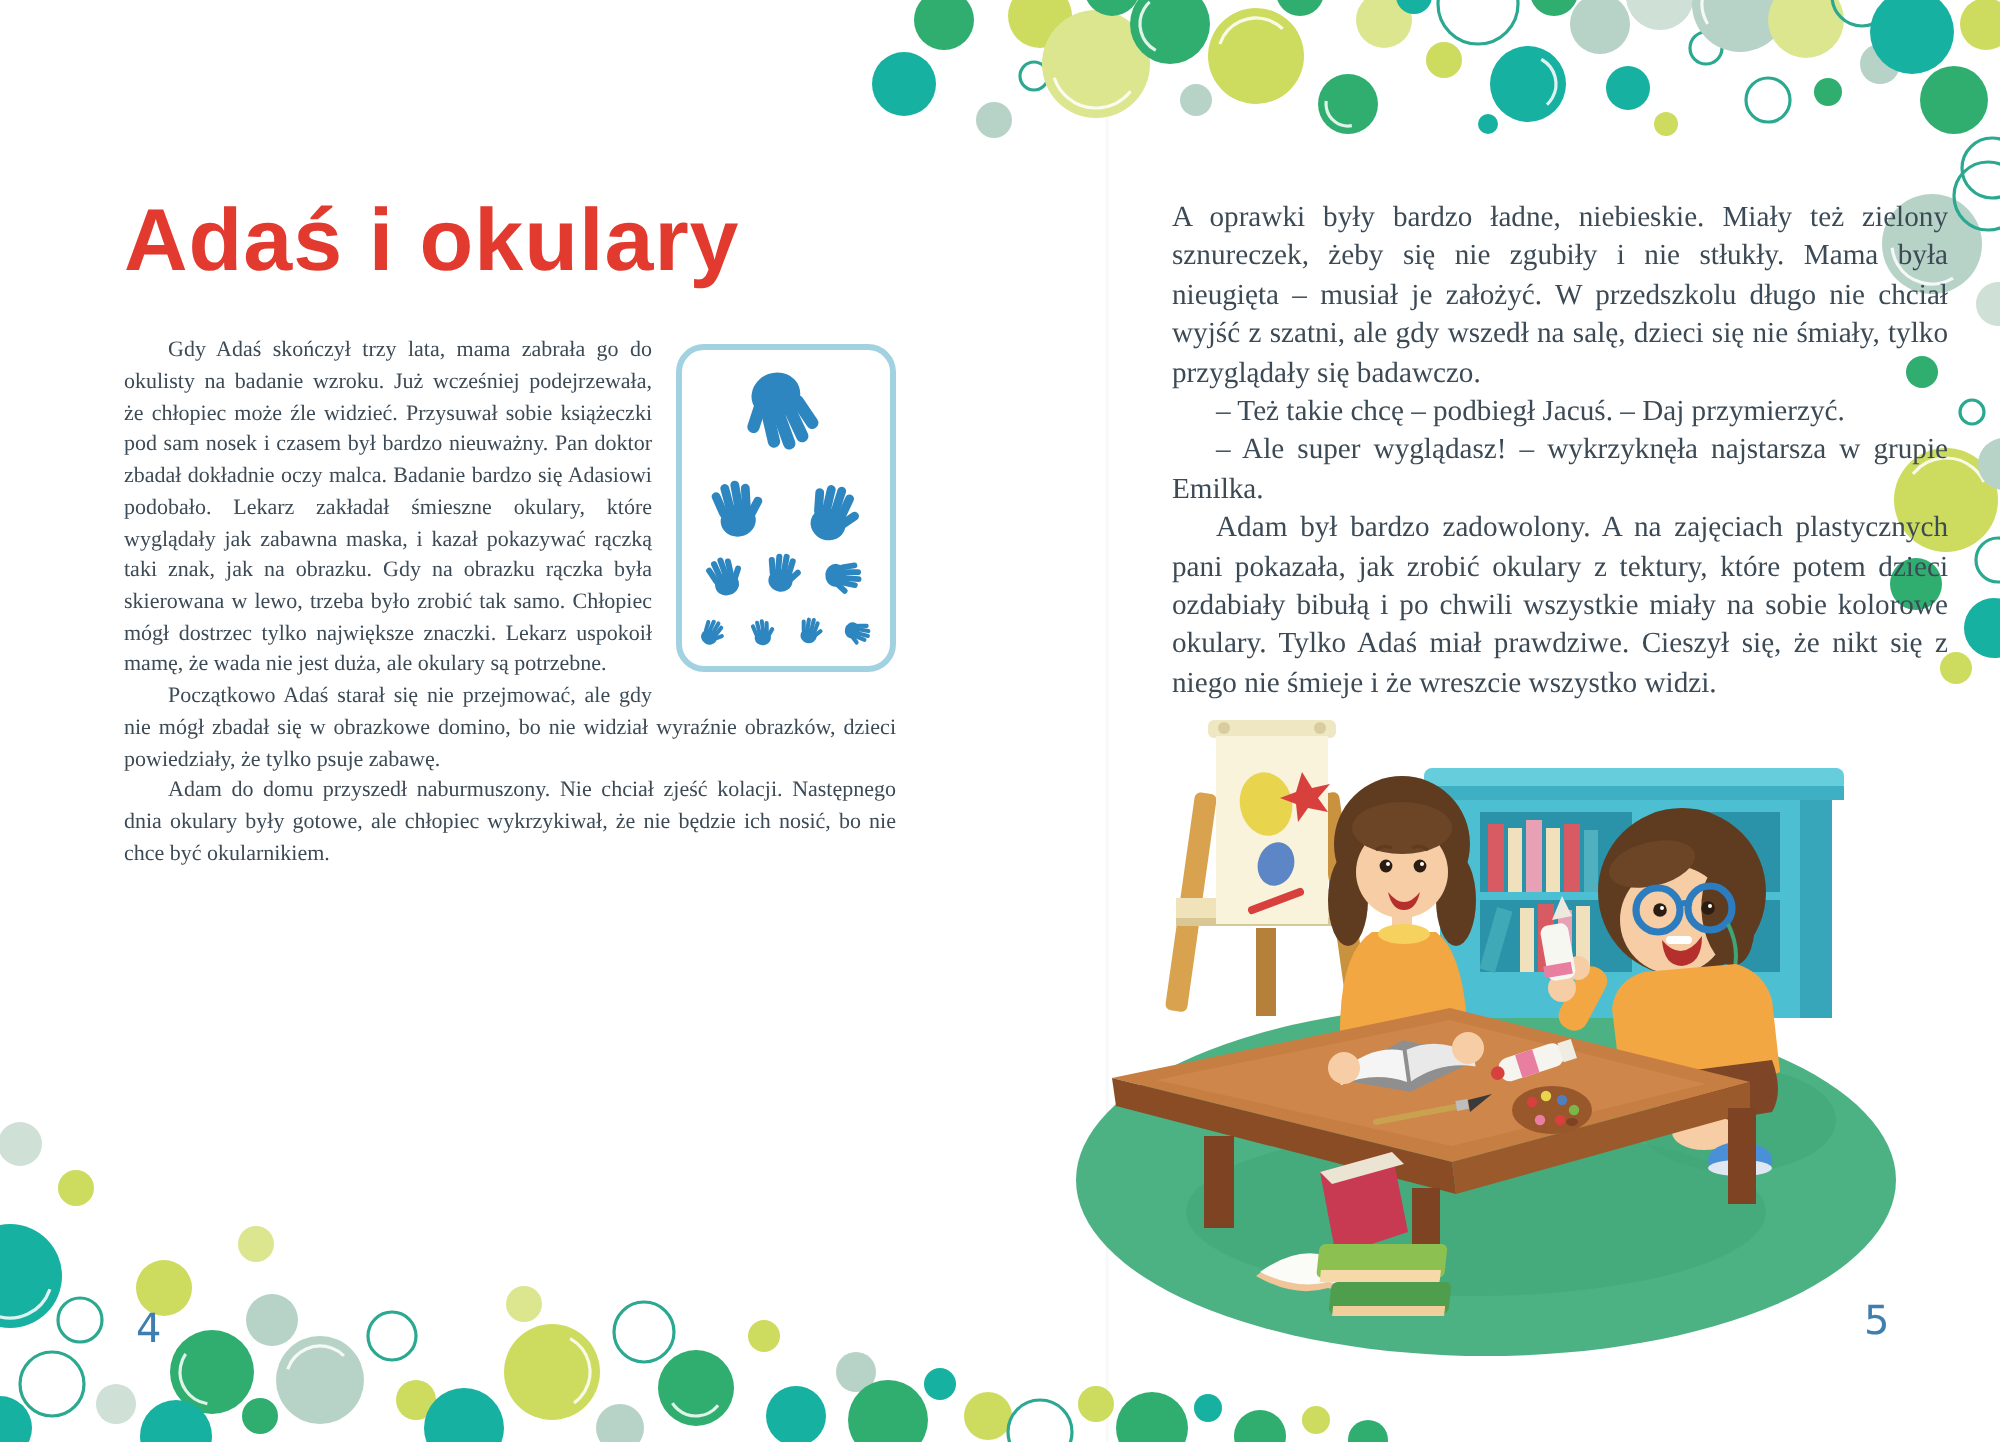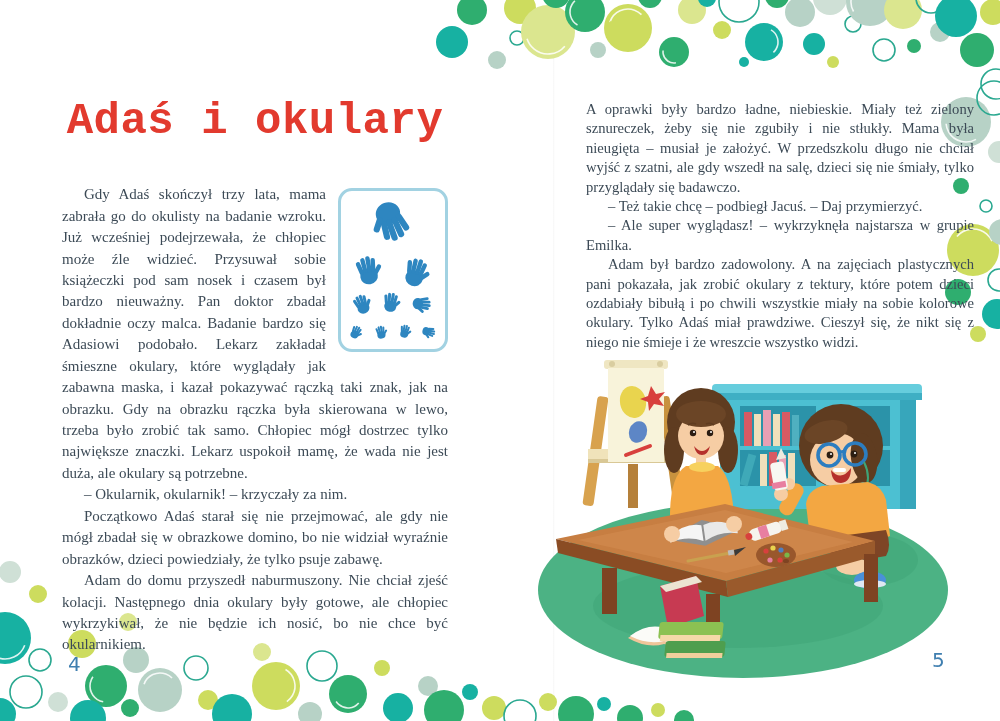--- a/index.html
+++ b/index.html
@@ -4,23 +4,23 @@
 <style>
   html,body{margin:0;padding:0;background:#ffffff;}
   .spread{position:relative;width:1000px;height:721px;background:#fff;overflow:hidden;
           font-family:"Liberation Serif",serif;}
   .deco{position:absolute;left:0;top:0;width:1000px;height:721px;z-index:1;pointer-events:none;}
   .spine{position:absolute;left:553px;top:0;width:2px;height:721px;z-index:0;
          background:linear-gradient(90deg,rgba(0,0,0,0.035),rgba(0,0,0,0));}
   .page{position:absolute;z-index:2;}
   .page-left{left:62px;top:98px;width:386px;}
   .page-right{left:566px;top:100px;width:388px;margin-left:20px;}
-  .title{margin:0 0 40px 0;font-family:Liberation Mono, monospace;font-weight:700;
-         font-size:44px;letter-spacing:0.5px;color:#e23a2e;line-height:1.05;text-align:center;}
-  .text p{margin:0;font-size:15px;line-height:1.43;color:#3c4a56;text-align:justify;
+  .title{margin:0 0 24px 0;font-family:Liberation Sans, sans-serif;font-weight:700;
+         font-size:44px;letter-spacing:0.5px;color:#e23a2e;line-height:1.05;}
+  .text p{margin:0;font-size:11px;line-height:1.43;color:#3c4a56;text-align:justify;
           text-indent:22px;hyphens:auto;-webkit-hyphens:auto;}
   .page-right .text p{font-size:14.6px;line-height:1.33;}
   .page-right .text p.no-indent{text-indent:0;}
   .hand-chart{float:right;width:104px;height:158px;margin:4px 0 10px 12px;
               border:3px solid #a2d2e2;border-radius:14px;background:#fff;
               display:flex;align-items:center;justify-content:center;}
   .pagenum{position:absolute;z-index:3;font-family:"DejaVu Sans",sans-serif;
            font-size:20px;color:#3f7fb0;}
   .pn-left{left:68px;top:652px;}
   .pn-right{left:932px;top:648px;}
@@ -167,21 +167,20 @@
           <use href="#hand" transform="translate(19 110) rotate(-20) scale(0.55) translate(-20 -24)"></use>
           <use href="#hand" transform="translate(48 108) rotate(10) scale(0.55) translate(-20 -24)"></use>
           <use href="#hand" transform="translate(79 110) rotate(95) scale(0.52) translate(-20 -24)"></use>
           <use href="#hand" transform="translate(13 138) rotate(30) scale(0.37) translate(-20 -24)"></use>
           <use href="#hand" transform="translate(38 138) rotate(-8) scale(0.37) translate(-20 -24)"></use>
           <use href="#hand" transform="translate(62 137) rotate(14) scale(0.37) translate(-20 -24)"></use>
           <use href="#hand" transform="translate(86 138) rotate(105) scale(0.37) translate(-20 -24)"></use>
         </svg>
       </div>
       <p>Gdy Adaś skończył trzy lata, mama zabrała go do okulisty na badanie wzroku. Już wcześniej podejrzewała, że chłopiec może źle widzieć. Przysuwał sobie książeczki pod sam nosek i czasem był bardzo nieuważny. Pan doktor zbadał dokładnie oczy malca. Badanie bardzo się Adasiowi podobało. Lekarz zakładał śmieszne okulary, które wyglądały jak zabawna maska, i kazał pokazywać rączką taki znak, jak na obrazku. Gdy na obrazku rączka była skierowana w lewo, trzeba było zrobić tak samo. Chłopiec mógł dostrzec tylko największe znaczki. Lekarz uspokoił mamę, że wada nie jest duża, ale okulary są potrzebne.</p>
-      <p>– Okularnik, okularnik! – krzyczały za nim.</p>
       <p>Początkowo Adaś starał się nie przejmować, ale gdy nie mógł zbadał się w obrazkowe domino, bo nie widział wyraźnie obrazków, dzieci powiedziały, że tylko psuje zabawę.</p>
       <p>Adam do domu przyszedł naburmuszony. Nie chciał zjeść kolacji. Następnego dnia okulary były gotowe, ale chłopiec wykrzykiwał, że nie będzie ich nosić, bo nie chce być okularnikiem.</p>
     </div>
   </div>
   <div class="pagenum pn-left">4</div>
 
   <div class="page page-right">
     <div class="text">
       <p class="no-indent">A oprawki były bardzo ładne, niebieskie. Miały też zielony sznureczek, żeby się nie zgubiły i nie stłukły. Mama była nieugięta – musiał je założyć. W przedszkolu długo nie chciał wyjść z szatni, ale gdy wszedł na salę, dzieci się nie śmiały, tylko przyglądały się badawczo.</p>
       <p>– Też takie chcę – podbiegł Jacuś. – Daj przymierzyć.</p>

